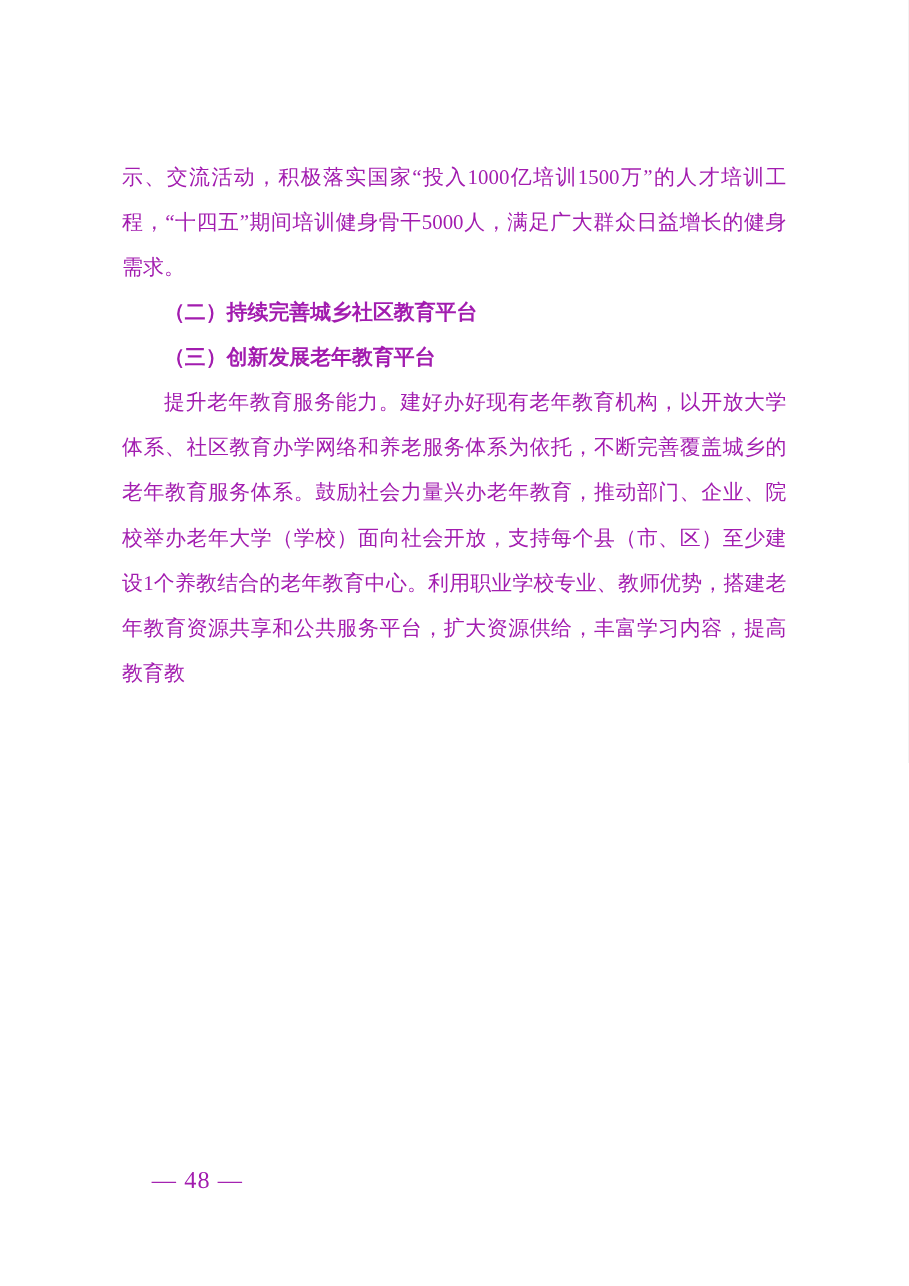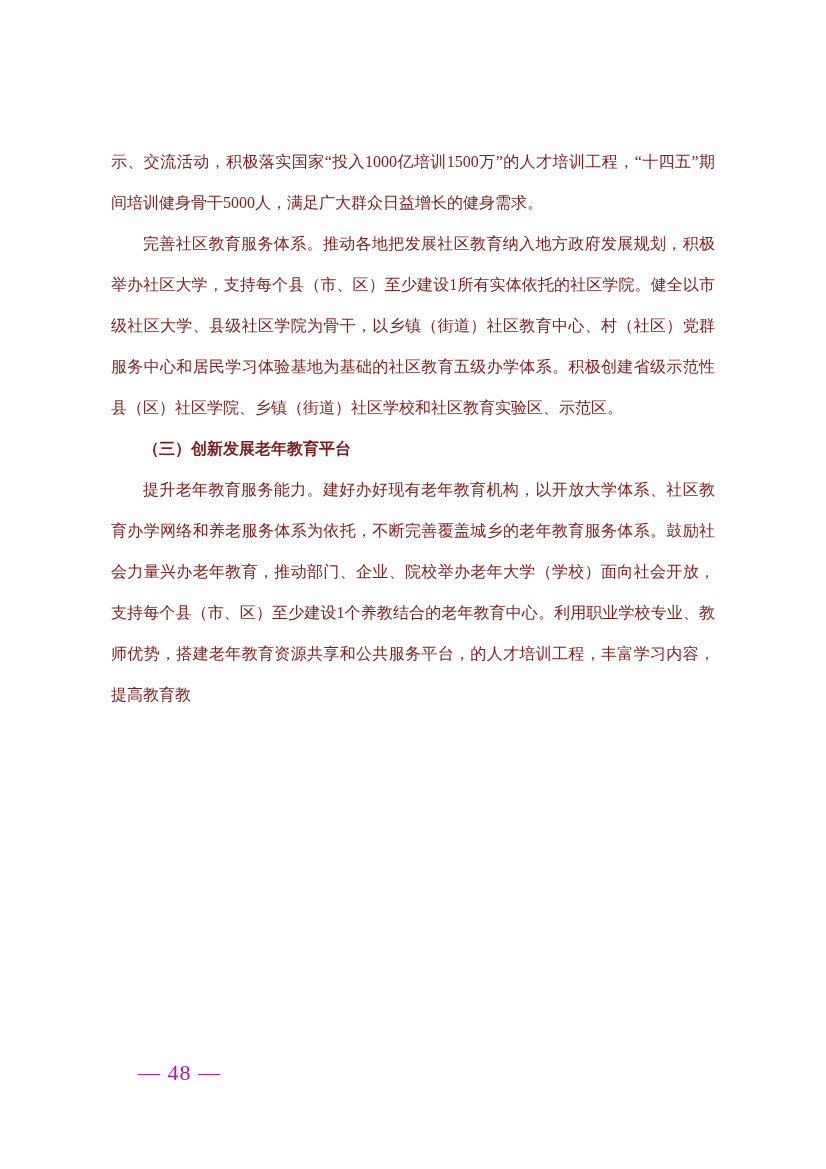--- a/index.html
+++ b/index.html
@@ -13,22 +13,22 @@
     height: 1169px;
     background: #ffffff;
     overflow: hidden;
     font-family: "Liberation Serif", "DejaVu Serif", serif;
   }
   .content {
     position: absolute;
     left: 111px;
     top: 141px;
     width: 604px;
-    color: #7f1d1d;
-    font-size: 16px;
+    color: #a21caf;
+    font-size: 19px;
     line-height: 41px;
     text-align: justify;
     text-justify: inter-ideograph;
   }
   .para {
     margin: 0;
     padding: 0;
     text-indent: 2em;
   }
   .para.continuation {
@@ -46,18 +46,18 @@
     color: #a21caf;
     letter-spacing: 1px;
   }
 </style>
 </head>
 <body>
 
 <div class="page">
   <div class="content">
     <p class="para continuation">示、交流活动，积极落实国家“投入1000亿培训1500万”的人才培训工程，“十四五”期间培训健身骨干5000人，满足广大群众日益增长的健身需求。</p>
-    <p class="para">完善社区教育服务体系。推动各地把发展社区教育纳入地方政府发展规划，积极举办社区大学，支持每个县（市、区）至少建设1所有实体依托的社区学院。健全以市级社区大学、县级社区学院为骨干，以乡镇（街道）社区教育中心、村（社区）党群服务中心和居民学习体验基地为基础的社区教育五级办学体系。积极创建省级示范性县（区）社区学院、乡镇（街道）社区学校和社区教育实验区、示范区。</p>
+    <p class="para heading">（二）持续完善城乡社区教育平台</p>
     <p class="para heading">（三）创新发展老年教育平台</p>
-    <p class="para">提升老年教育服务能力。建好办好现有老年教育机构，以开放大学体系、社区教育办学网络和养老服务体系为依托，不断完善覆盖城乡的老年教育服务体系。鼓励社会力量兴办老年教育，推动部门、企业、院校举办老年大学（学校）面向社会开放，支持每个县（市、区）至少建设1个养教结合的老年教育中心。利用职业学校专业、教师优势，搭建老年教育资源共享和公共服务平台，的人才培训工程，丰富学习内容，提高教育教</p>
+    <p class="para">提升老年教育服务能力。建好办好现有老年教育机构，以开放大学体系、社区教育办学网络和养老服务体系为依托，不断完善覆盖城乡的老年教育服务体系。鼓励社会力量兴办老年教育，推动部门、企业、院校举办老年大学（学校）面向社会开放，支持每个县（市、区）至少建设1个养教结合的老年教育中心。利用职业学校专业、教师优势，搭建老年教育资源共享和公共服务平台，扩大资源供给，丰富学习内容，提高教育教</p>
   </div>
   <div class="footer">— 48 —</div>
 </div>
 
 </body></html>

